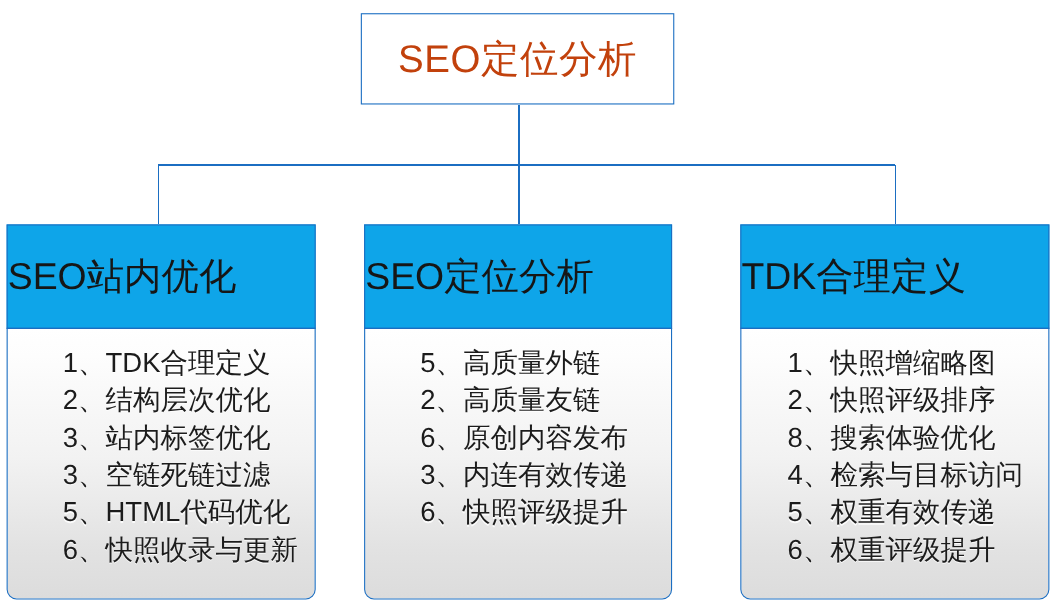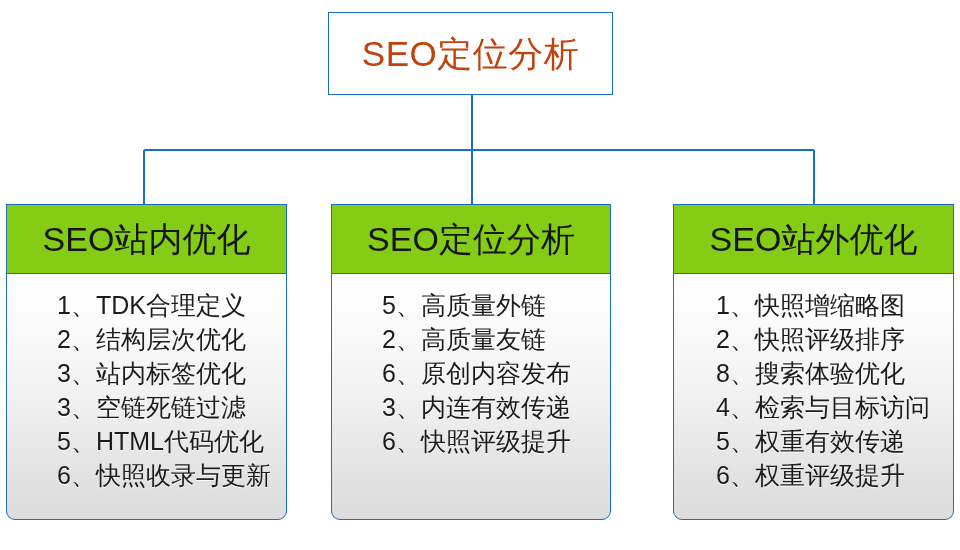--- a/index.html
+++ b/index.html
@@ -59,26 +59,25 @@
     position: absolute;
     top: 204px;
   }
   .col-1 { left: 6px;   width: 281px; }
   .col-2 { left: 331px; width: 280px; }
   .col-3 { left: 673px; width: 281px; }
 
   .col-header {
     box-sizing: border-box;
     width: 100%;
-    height: 70px;
+    height: 95px;
     border: 1.4px solid #1b6ec2;
-    background: #84cc16;
+    background: #0ea5e9;
     display: flex;
     align-items: center;
-    justify-content: center;
   }
   .col-header-title {
     font-size: 34px;
     line-height: 1;
     color: #161616;
     white-space: nowrap;
   }
 
   .col-body {
     box-sizing: border-box;
@@ -152,21 +151,21 @@
         <li class="item">2、高质量友链</li>
         <li class="item">6、原创内容发布</li>
         <li class="item">3、内连有效传递</li>
         <li class="item">6、快照评级提升</li>
       </ul>
     </div>
   </div>
 
   <div class="column col-3">
     <div class="col-header">
-      <span class="col-header-title">SEO站外优化</span>
+      <span class="col-header-title">TDK合理定义</span>
     </div>
     <div class="col-body">
       <ul class="item-list">
         <li class="item">1、快照增缩略图</li>
         <li class="item">2、快照评级排序</li>
         <li class="item">8、搜索体验优化</li>
         <li class="item">4、检索与目标访问</li>
         <li class="item">5、权重有效传递</li>
         <li class="item">6、权重评级提升</li>
       </ul>

